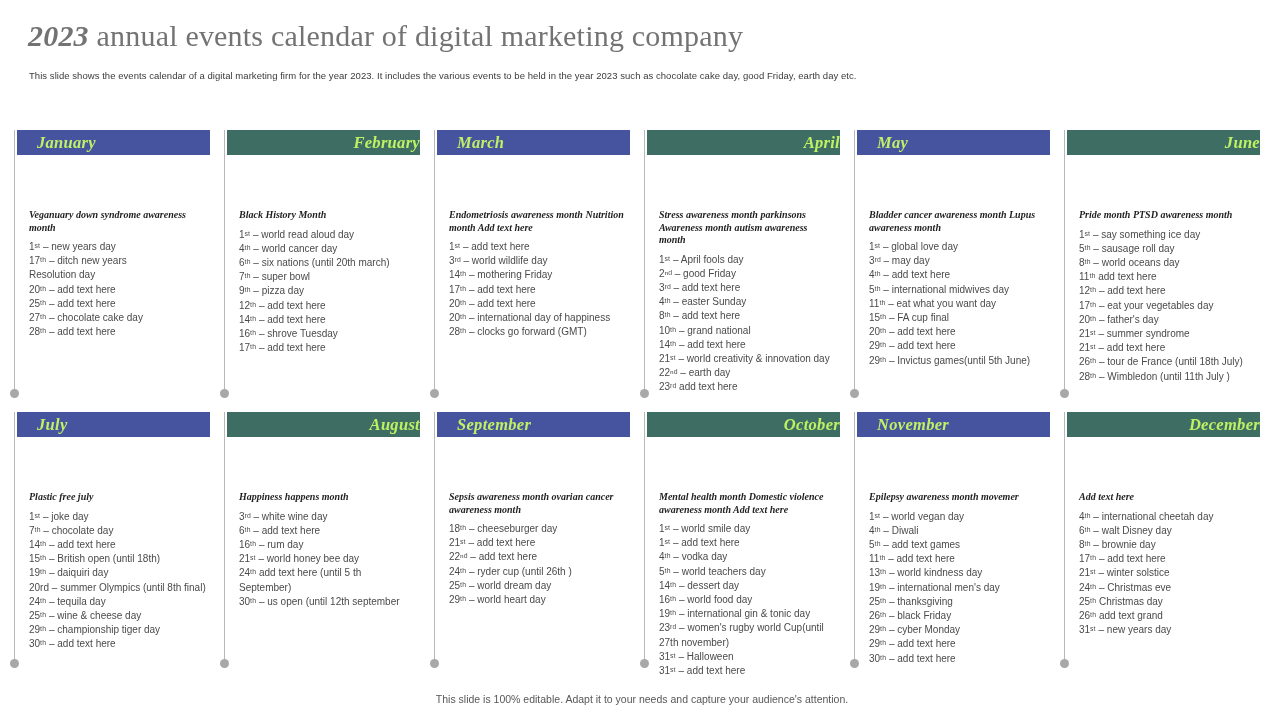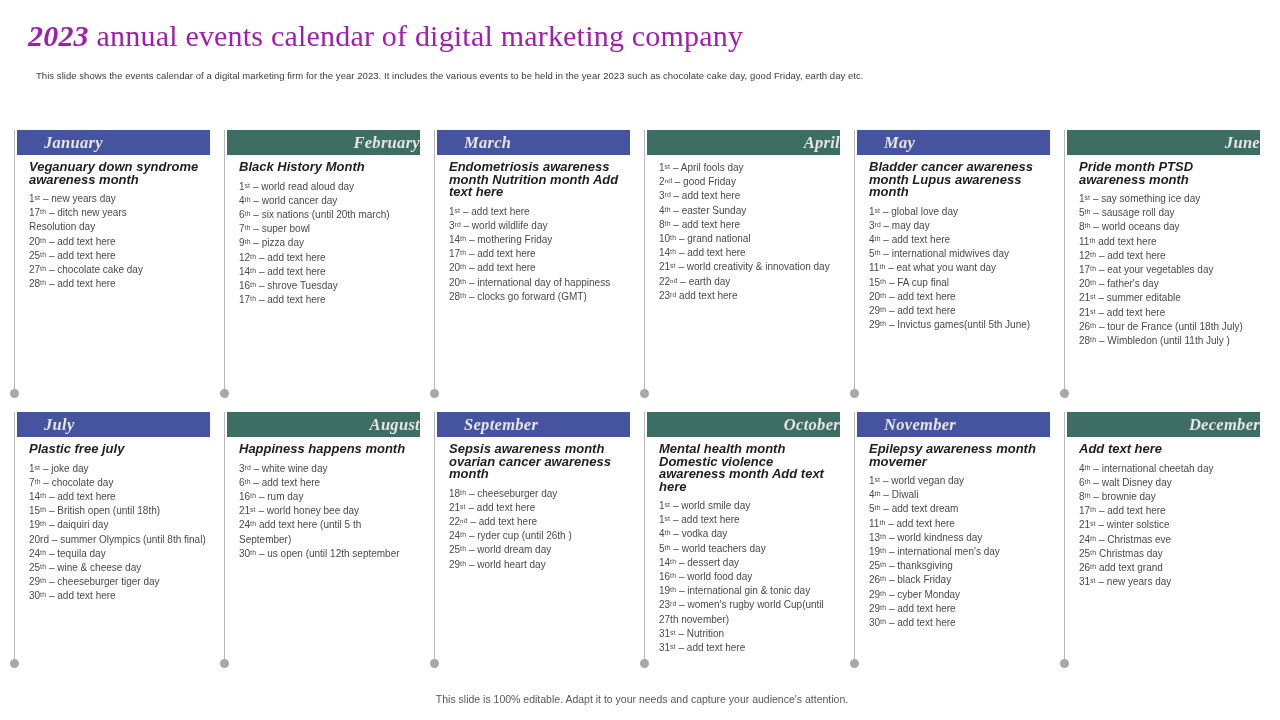--- a/index.html
+++ b/index.html
@@ -21,34 +21,34 @@
     box-sizing: border-box;
   }
 
   
   .slide-title {
     position: absolute;
     left: 28px;
     top: 19px;
     font-family: "Liberation Serif", serif;
     font-size: 30px;
-    color: #a21caf;
+    color: #737373;
     letter-spacing: 0.2px;
     white-space: nowrap;
   }
   .slide-title .year {
     font-weight: bold;
     font-style: italic;
   }
   .slide-title .rest {
     font-weight: normal;
   }
   .slide-subtitle {
     position: absolute;
-    left: 36px;
+    left: 29px;
     top: 70px;
     width: 1230px;
     font-family: "Liberation Sans", sans-serif;
     font-size: 9.5px;
     color: #3b3b3b;
     letter-spacing: 0.05px;
     white-space: nowrap;
   }
 
   
@@ -87,42 +87,43 @@
     width: 9px;
     height: 9px;
     border-radius: 50%;
     background: #a8a8a8;
   }
 
   .month-head {
     margin-left: 3px;
     height: 25px;
     line-height: 25px;
-    padding-left: 27px;
+    padding-left: 20px;
     box-sizing: border-box;
     font-family: "Liberation Serif", serif;
     font-style: italic;
     font-weight: bold;
     font-size: 16.5px;
-    color: #e5e5e5;
+    color: #bef264;
     letter-spacing: 0.3px;
     overflow: hidden;
   }
   .month-head.blue  { background: #46549f; }
   .month-head.green { background: #3e6d64; text-align: right; }
 
   .month-theme {
     margin-left: 3px;
     padding: 6px 6px 0 12px;
-    font-family: Liberation Sans, sans-serif;
+    font-family: Liberation Serif, serif;
     font-style: italic;
     font-weight: bold;
-    font-size: 13px;
+    font-size: 10px;
     line-height: 12.5px;
     color: #1f1f1f;
+    margin-top: 48px;
   }
   .month-events {
     margin-left: 3px;
     padding: 6px 4px 0 12px;
     font-family: Liberation Sans, sans-serif;
     font-size: 10px;
     line-height: 14.2px;
     color: #4a4a4a;
   }
   .ev {
@@ -201,20 +202,21 @@
           <span class="ev">20ᵗʰ – add text here</span>
           <span class="ev">20ᵗʰ – international day of happiness</span>
           <span class="ev">28ᵗʰ – clocks go forward (GMT)</span>
         </div>
       </div>
       <div class="month-card r1">
         <div class="rail">
           <div class="rail-dot"></div>
         </div>
         <div class="month-head green">April</div>
+        <div class="month-theme">Stress awareness month parkinsons Awareness month autism awareness month</div>
         <div class="month-events">
           <span class="ev">1ˢᵗ – April fools day</span>
           <span class="ev">2ⁿᵈ – good Friday</span>
           <span class="ev">3ʳᵈ – add text here</span>
           <span class="ev">4ᵗʰ – easter Sunday</span>
           <span class="ev">8ᵗʰ – add text here</span>
           <span class="ev">10ᵗʰ – grand national</span>
           <span class="ev">14ᵗʰ – add text here</span>
           <span class="ev">21ˢᵗ – world creativity &amp; innovation day</span>
           <span class="ev">22ⁿᵈ – earth day</span>
@@ -246,42 +248,42 @@
         <div class="month-head green">June</div>
         <div class="month-theme">Pride month  PTSD awareness month</div>
         <div class="month-events">
           <span class="ev">1ˢᵗ – say something ice day</span>
           <span class="ev">5ᵗʰ – sausage roll day</span>
           <span class="ev">8ᵗʰ – world oceans day</span>
           <span class="ev">11ᵗʰ add text here</span>
           <span class="ev">12ᵗʰ – add text here</span>
           <span class="ev">17ᵗʰ – eat your vegetables day</span>
           <span class="ev">20ᵗʰ – father's day</span>
-          <span class="ev">21ˢᵗ – summer editable</span>
+          <span class="ev">21ˢᵗ – summer syndrome</span>
           <span class="ev">21ˢᵗ – add text here</span>
           <span class="ev">26ᵗʰ – tour de France (until 18th July)</span>
           <span class="ev">28ᵗʰ – Wimbledon (until 11th July )</span>
         </div>
       </div>
       <div class="month-card r2">
         <div class="rail">
           <div class="rail-dot"></div>
         </div>
         <div class="month-head blue">July</div>
         <div class="month-theme">Plastic free july</div>
         <div class="month-events">
           <span class="ev">1ˢᵗ – joke day</span>
           <span class="ev">7ᵗʰ – chocolate day</span>
           <span class="ev">14ᵗʰ – add text here</span>
           <span class="ev">15ᵗʰ – British open (until 18th)</span>
           <span class="ev">19ᵗʰ – daiquiri day</span>
           <span class="ev">20rd – summer Olympics (until 8th final)</span>
           <span class="ev">24ᵗʰ – tequila day</span>
           <span class="ev">25ᵗʰ – wine &amp; cheese day</span>
-          <span class="ev">29ᵗʰ – cheeseburger tiger day</span>
+          <span class="ev">29ᵗʰ – championship tiger day</span>
           <span class="ev">30ᵗʰ – add text here</span>
         </div>
       </div>
       <div class="month-card r2">
         <div class="rail">
           <div class="rail-dot"></div>
         </div>
         <div class="month-head green">August</div>
         <div class="month-theme">Happiness happens month</div>
         <div class="month-events">
@@ -316,34 +318,34 @@
         <div class="month-theme">Mental health month Domestic violence awareness month Add  text here</div>
         <div class="month-events">
           <span class="ev">1ˢᵗ – world smile day</span>
           <span class="ev">1ˢᵗ – add text here</span>
           <span class="ev">4ᵗʰ – vodka day</span>
           <span class="ev">5ᵗʰ – world teachers day</span>
           <span class="ev">14ᵗʰ – dessert day</span>
           <span class="ev">16ᵗʰ – world food day</span>
           <span class="ev">19ᵗʰ – international gin &amp; tonic day</span>
           <span class="ev">23ʳᵈ – women's rugby world Cup(until 27th november)</span>
-          <span class="ev">31ˢᵗ – Nutrition</span>
+          <span class="ev">31ˢᵗ – Halloween</span>
           <span class="ev">31ˢᵗ – add text here</span>
         </div>
       </div>
       <div class="month-card r2">
         <div class="rail">
           <div class="rail-dot"></div>
         </div>
         <div class="month-head blue">November</div>
         <div class="month-theme">Epilepsy awareness month movemer</div>
         <div class="month-events">
           <span class="ev">1ˢᵗ –  world vegan day</span>
           <span class="ev">4ᵗʰ  – Diwali</span>
-          <span class="ev">5ᵗʰ – add text dream</span>
+          <span class="ev">5ᵗʰ – add text games</span>
           <span class="ev">11ᵗʰ – add text here</span>
           <span class="ev">13ᵗʰ – world kindness day</span>
           <span class="ev">19ᵗʰ – international men's day</span>
           <span class="ev">25ᵗʰ – thanksgiving</span>
           <span class="ev">26ᵗʰ – black Friday</span>
           <span class="ev">29ᵗʰ – cyber Monday</span>
           <span class="ev">29ᵗʰ – add text here</span>
           <span class="ev">30ᵗʰ – add text here</span>
         </div>
       </div>

